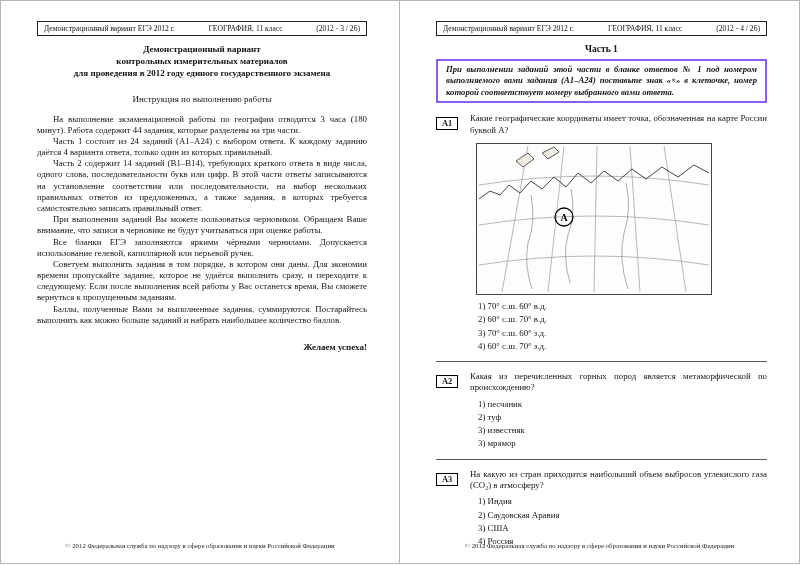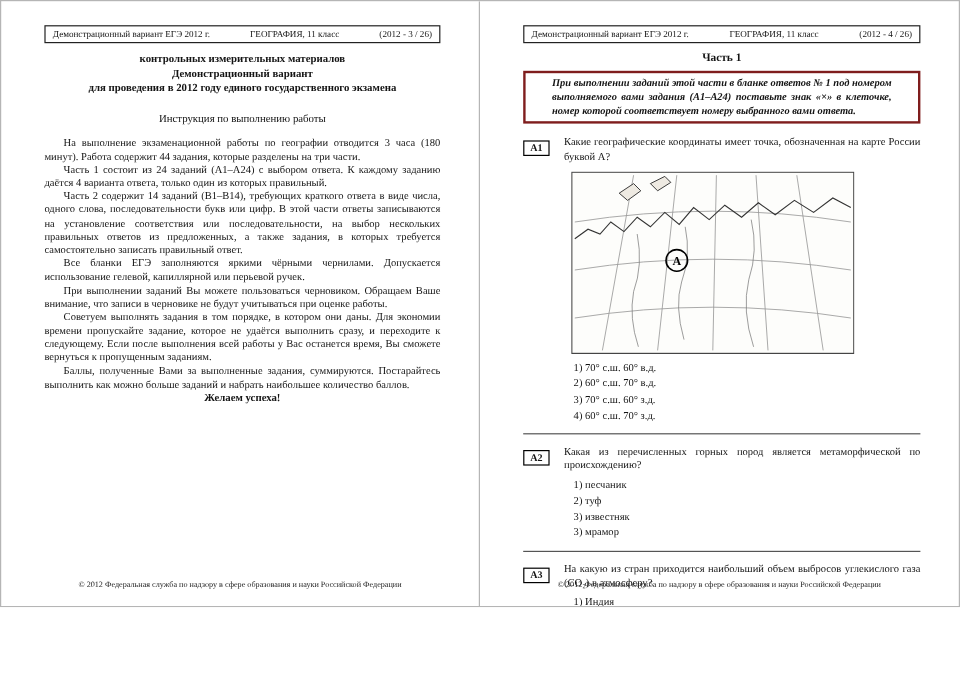--- a/index.html
+++ b/index.html
@@ -1,17 +1,17 @@
 <!DOCTYPE html>
 <html><head>
 <meta charset="utf-8">
 <style>
   html,body { margin:0; padding:0; background:#ffffff; }
   .sheet {
-    width:800px; height:506px;
+    width:800px; height:564px;
     display:flex;
     background:#ffffff;
     border:1px solid #b5b5b5;
     box-sizing:border-box;
     font-family:"Liberation Serif", serif;
     color:#141414;
     overflow:hidden;
   }
   .page {
     width:400px; height:100%;
@@ -47,45 +47,46 @@
     margin:14px 0 10px 0;
   }
   .para {
     font-size:8.8px;
     line-height:1.27;
     text-align:justify;
     text-indent:16px;
     margin:0;
   }
   .wish {
-    text-align:center;
+    text-align:right;
     font-weight:bold;
     font-size:9px;
+    margin-top:16px;
   }
   .page-footer {
     position:absolute;
     bottom:14px; left:0; right:0;
     text-align:center;
     font-size:6.8px;
     color:#222;
   }
 
   .part-title {
     text-align:center;
     font-weight:bold;
     font-size:9.5px;
     margin:2px 0 5px 0;
   }
   .notice {
-    border:2px solid #7f1d1d;
+    border:2px solid #8b5cf6;
     font-weight:bold;
     font-style:italic;
     font-size:8.7px;
     line-height:1.32;
-    padding:3px 22px;
+    padding:3px 8px;
     text-align:justify;
     margin-bottom:10px;
   }
   .question {
     position:relative;
     padding-left:34px;
     margin-bottom:4px;
   }
   .q-label {
     position:absolute;
@@ -125,32 +126,32 @@
 <div class="sheet">
 
   <div class="page page-left">
     <div class="page-header">
       <span>Демонстрационный вариант ЕГЭ 2012 г.</span>
       <span>ГЕОГРАФИЯ, 11 класс</span>
       <span>(2012 - 3 / 26)</span>
     </div>
 
     <div class="doc-title">
+      <div>Демонстрационный вариант</div>
       <div>контрольных измерительных материалов</div>
-      <div>Демонстрационный вариант</div>
       <div>для проведения в 2012 году единого государственного экзамена</div>
     </div>
 
     <div class="instr-heading">Инструкция по выполнению работы</div>
 
     <p class="para">На выполнение экзаменационной работы по географии отводится 3 часа (180 минут). Работа содержит 44 задания, которые разделены на три части.</p>
     <p class="para">Часть 1 состоит из 24 заданий (А1–А24) с выбором ответа. К каждому заданию даётся 4 варианта ответа, только один из которых правильный.</p>
     <p class="para">Часть 2 содержит 14 заданий (В1–В14), требующих краткого ответа в виде числа, одного слова, последовательности букв или цифр. В этой части ответы записываются на установление соответствия или последовательности, на выбор нескольких правильных ответов из предложенных, а также задания, в которых требуется самостоятельно записать правильный ответ.</p>
+    <p class="para">При выполнении заданий Вы можете пользоваться черновиком. Обращаем Ваше внимание, что записи в черновике не будут учитываться при оценке работы.</p>
     <p class="para">Все бланки ЕГЭ заполняются яркими чёрными чернилами. Допускается использование гелевой, капиллярной или перьевой ручек.</p>
-    <p class="para">При выполнении заданий Вы можете пользоваться черновиком. Обращаем Ваше внимание, что записи в черновике не будут учитываться при оценке работы.</p>
     <p class="para">Советуем выполнять задания в том порядке, в котором они даны. Для экономии времени пропускайте задание, которое не удаётся выполнить сразу, и переходите к следующему. Если после выполнения всей работы у Вас останется время, Вы сможете вернуться к пропущенным заданиям.</p>
     <p class="para">Баллы, полученные Вами за выполненные задания, суммируются. Постарайтесь выполнить как можно больше заданий и набрать наибольшее количество баллов.</p>
 
     <div class="wish">Желаем успеха!</div>
 
     <div class="page-footer">© 2012 Федеральная служба по надзору в сфере образования и науки Российской Федерации</div>
   </div>
 
   <div class="page page-right">
     <div class="page-header">

